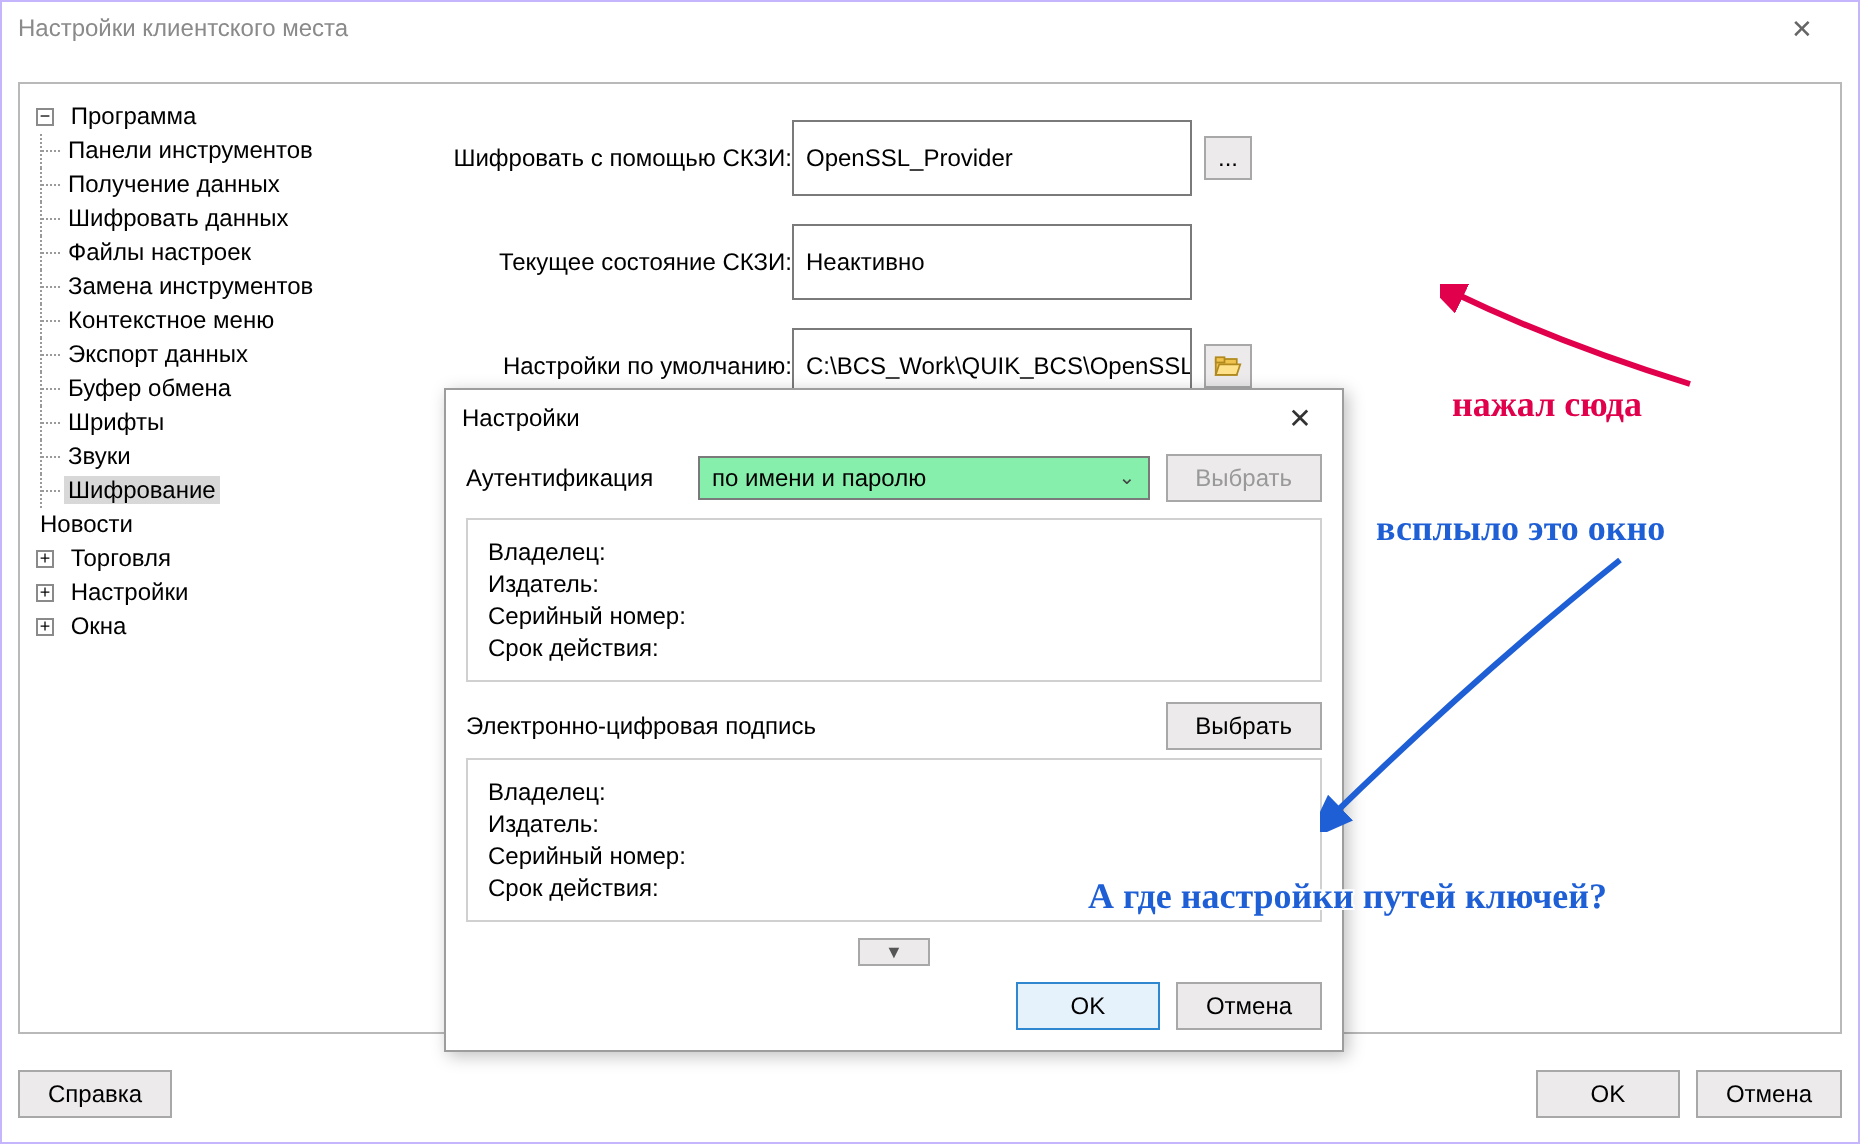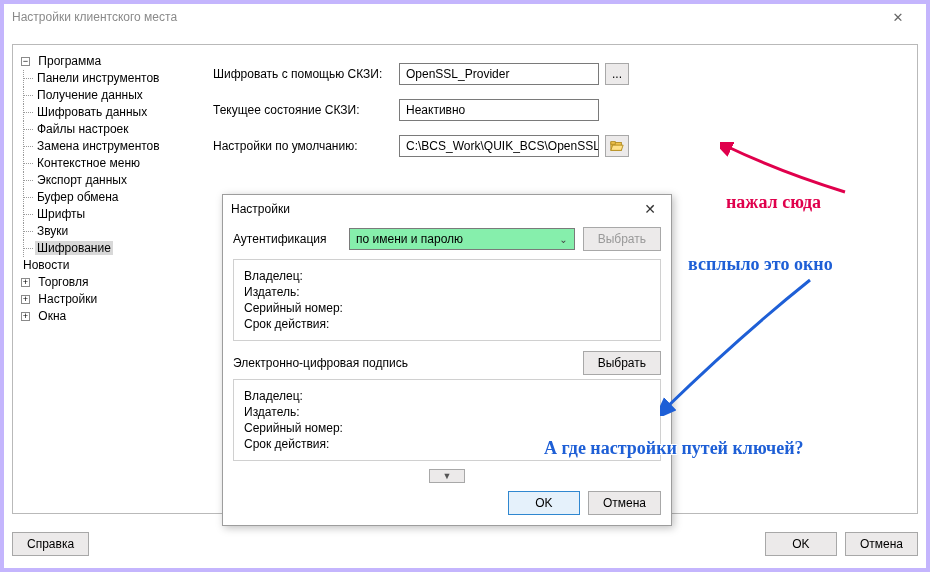--- a/index.html
+++ b/index.html
@@ -11,21 +11,21 @@
     color: #000;
     width: 934px;
     height: 574px;
     overflow: hidden;
     position: relative;
   }
   
   .main-window {
     position: absolute;
     left: 0; top: 0; width: 930px; height: 572px;
-    border: 4px solid #c4b5fd;
+    border: 1px solid #c4b5fd;
     background: #fff;
   }
   .main-titlebar {
     height: 26px;
     padding: 0 8px;
     color: #8a8a8a;
     display: flex;
     align-items: center;
     justify-content: space-between;
     font-size: 12px;
@@ -72,36 +72,36 @@
     text-align: center;
     margin-right: 3px;
     position: relative;
     top: -1px;
   }
   .tree .label { padding: 0 2px; cursor: default; }
   .tree .selected { background: #d8d8d8; }
   
   .form-area {
     position: absolute;
-    left: 200px; top: 8px; right: 8px;
+    left: 200px; top: 8px; right: 8px; text-align: right;
   }
   .form-row {
     display: flex;
     align-items: center;
     margin: 10px 0 14px 0;
   }
   .form-row .lbl {
     width: 186px;
     font-size: 12px;
     color: #000;
   }
   .form-row .field {
     width: 200px; height: 22px;
     border: 1px solid #7a7a7a;
-    padding: 2px 6px;
+    padding: 18px 6px;
     font-size: 12px;
     display: inline-flex;
     align-items: center;
     background: #fff;
     overflow: hidden;
   }
   .form-row .ellipsis-btn,
   .form-row .browse-btn {
     width: 24px; height: 22px;
     margin-left: 6px;

